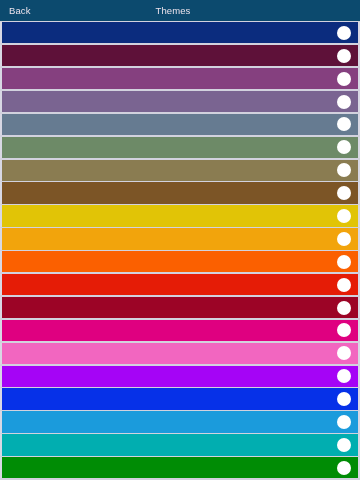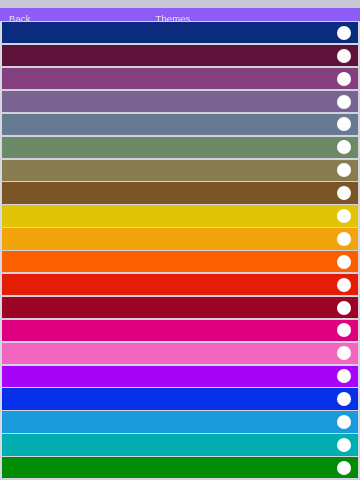--- a/index.html
+++ b/index.html
@@ -15,24 +15,23 @@
     font-family: "Liberation Sans", sans-serif;
     position: relative;
   }
 
   
   #navbar {
     position: absolute;
     left: 0; top: 0;
     width: 360px;
     height: 21px;
-    background: #8b5cf6;
+    background: #0c4a6e;
     box-sizing: border-box;
     overflow: hidden;
-    margin-top: 8px;
   }
   #back-button {
     position: absolute;
     left: 9px;
     top: 4px;
     font-size: 9.5px;
     line-height: 13px;
     color: #ece3ec;
     letter-spacing: 0.1px;
     cursor: pointer;

